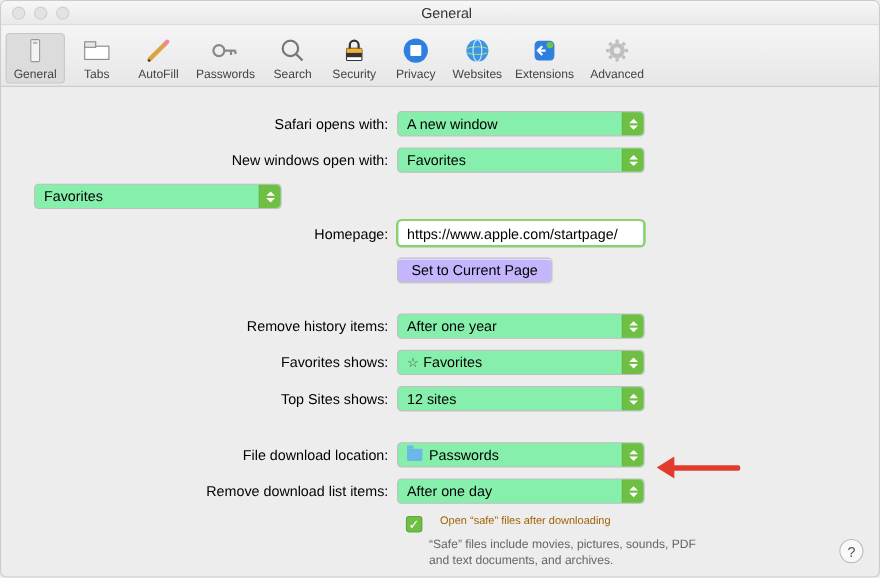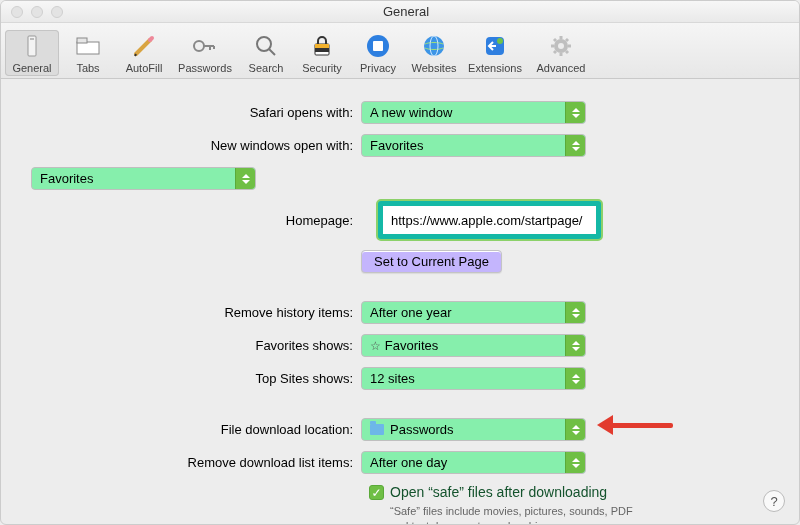--- a/index.html
+++ b/index.html
@@ -19,26 +19,26 @@
   
   .pane { padding: 22px 30px 10px 30px;}
   .row { display:flex; align-items:center; margin-bottom:10px;}
   .lbl { width:330px; text-align:right; font-size:13px; color:#000000; padding-right:8px;}
   .ctrl { width:225px; position:relative;}
   .sel { width:100%; height:23px; background:#86efac; border:1px solid #bfbfbf; border-radius:4px; font-size:13px; display:flex; align-items:center; padding:0 24px 0 8px; position:relative;}
   .sel .cap { position:absolute; right:0; top:0; width:20px; height:100%; background:#6fbf45; border-left:1px solid #5aa939; border-radius:0 4px 4px 0; display:flex; flex-direction:column; align-items:center; justify-content:center; gap:0px;}
   .cap .arr { width:0;height:0;border-left:4px solid transparent;border-right:4px solid transparent;}
   .cap .up{border-bottom:4px solid #fff; margin-bottom:1px;}
   .cap .dn{border-top:4px solid #fff; margin-top:1px;}
-  .txt { width:100%; height:40px; border:6px solid #14b8a6; border-radius:4px; background:#fff; font-size:13px; padding:0 8px; outline:2px solid #8cd16a; outline-offset:-1px;margin-left:16px;}
+  .txt { width:100%; height:24px; border:1px solid #14b8a6; border-radius:4px; background:#fff; font-size:13px; padding:0 8px; outline:2px solid #8cd16a; outline-offset:-1px;}
   .btn { height:23px; padding:0 12px; font-size:13px; background:#c4b5fd; border:1px solid #c4c4c4; border-radius:4px; box-shadow:0 1px 0 #fff inset, 0 1px 1px rgba(0,0,0,.08);}
   .gap { height:18px;}
   .chkrow { display:flex; align-items:flex-start; margin-left:338px; gap:6px; margin-top:8px;}
   .chk { width:15px; height:15px; background:#6fbf45; border:1px solid #5aa939; border-radius:3px; display:flex; align-items:center; justify-content:center; color:#fff; font-size:12px; line-height:1; margin-top:1px;}
-  .chklbl { font-size:14px; color:#14532d;}
+  .chklbl { font-size:10px; color:#a16207;margin-left:10px;}
   .chkdesc { font-size:11px; color:#666; margin-left:359px; margin-top:4px; width:250px; line-height:1.35;}
   .help { position:absolute; right:14px; bottom:12px; width:22px; height:22px; border:1px solid #bbb; border-radius:50%; display:flex; align-items:center; justify-content:center; font-size:13px; color:#555; background:#f9f9f9;}
   .star{font-size:12px;color:#555;margin-right:4px;}
   .folder{display:inline-block;width:14px;height:11px;background:#6db7e8;border-radius:1px;position:relative;margin-right:6px;vertical-align:-1px;}
   .folder:before{content:"";position:absolute;top:-3px;left:0;width:6px;height:3px;background:#6db7e8;border-radius:1px 1px 0 0;}
   
   .ann-arrow{position:absolute; left:596px; top:414px; width:80px; height:20px;}
   .ann-arrow .shaft{position:absolute; left:12px; top:8px; width:64px; height:5px; background:#e23b2e; border-radius:2px;}
   .ann-arrow .head{position:absolute; left:0; top:0; width:0;height:0;border-top:10px solid transparent;border-bottom:10px solid transparent;border-right:16px solid #e23b2e;}
 </style>

